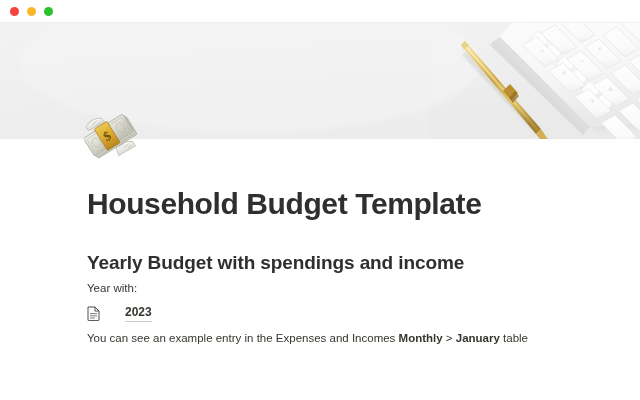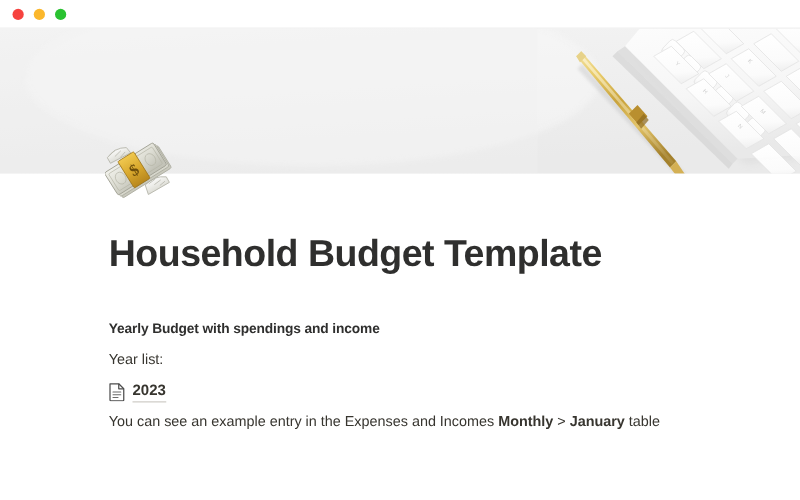--- a/index.html
+++ b/index.html
@@ -89,21 +89,21 @@
   #page-title {
     margin-top: 48px;
     font-size: 30px;
     line-height: 34px;
     font-weight: 700;
     letter-spacing: -0.4px;
     color: #2f2f2e;
   }
 
   .heading2 {
-    font-size: 11px;
+    font-size: 19px;
     line-height: 20px;
     font-weight: 700;
     letter-spacing: -0.1px;
     color: #2f2f2e;
   }
   #subhead-budget { margin-top: 32px; }
   #heading-howto  { margin-top: 47px; }
 
   .body-text {
     font-size: 11.5px;
@@ -130,20 +130,21 @@
     flex: none;
     display: block;
   }
   #year-link-label {
     font-size: 12px;
     line-height: 16px;
     font-weight: 600;
     color: #37352f;
     border-bottom: 1px solid #cfcdc8;
     padding-bottom: 1px;
+    margin-left: 19px;
   }
 </style>
 </head>
 <body>
 
 <div id="app-window">
 
   <div id="titlebar">
     <span class="traffic-light tl-close"></span>
     <span class="traffic-light tl-min"></span>
@@ -314,21 +315,21 @@
       </g>
     </svg>
   </div>
 
   <div id="content">
 
     <h1 id="page-title">Household Budget Template</h1>
 
     <h2 id="subhead-budget" class="heading2">Yearly Budget with spendings and income</h2>
 
-    <p id="year-list-label" class="body-text">Year list:</p>
+    <p id="year-list-label" class="body-text">Year with:</p>
 
     <div id="year-link-row">
       <svg id="page-file-icon" viewBox="0 0 13 15">
         <path d="M1 1 h7 l4 4 v9 a0.6 0.6 0 0 1 -0.6 0.6 H1.6 A0.6 0.6 0 0 1 1 14 Z" fill="#ffffff" stroke="#4d4d4d" stroke-width="1" stroke-linejoin="round"></path>
         <path d="M8 1 v4 h4" fill="none" stroke="#4d4d4d" stroke-width="1" stroke-linejoin="round"></path>
         <path d="M3.4 7.6 h6.2 M3.4 9.8 h6.2 M3.4 12 h4" stroke="#6a6a6a" stroke-width="0.9" stroke-linecap="round"></path>
       </svg>
       <span id="year-link-label">2023</span>
     </div>
 

